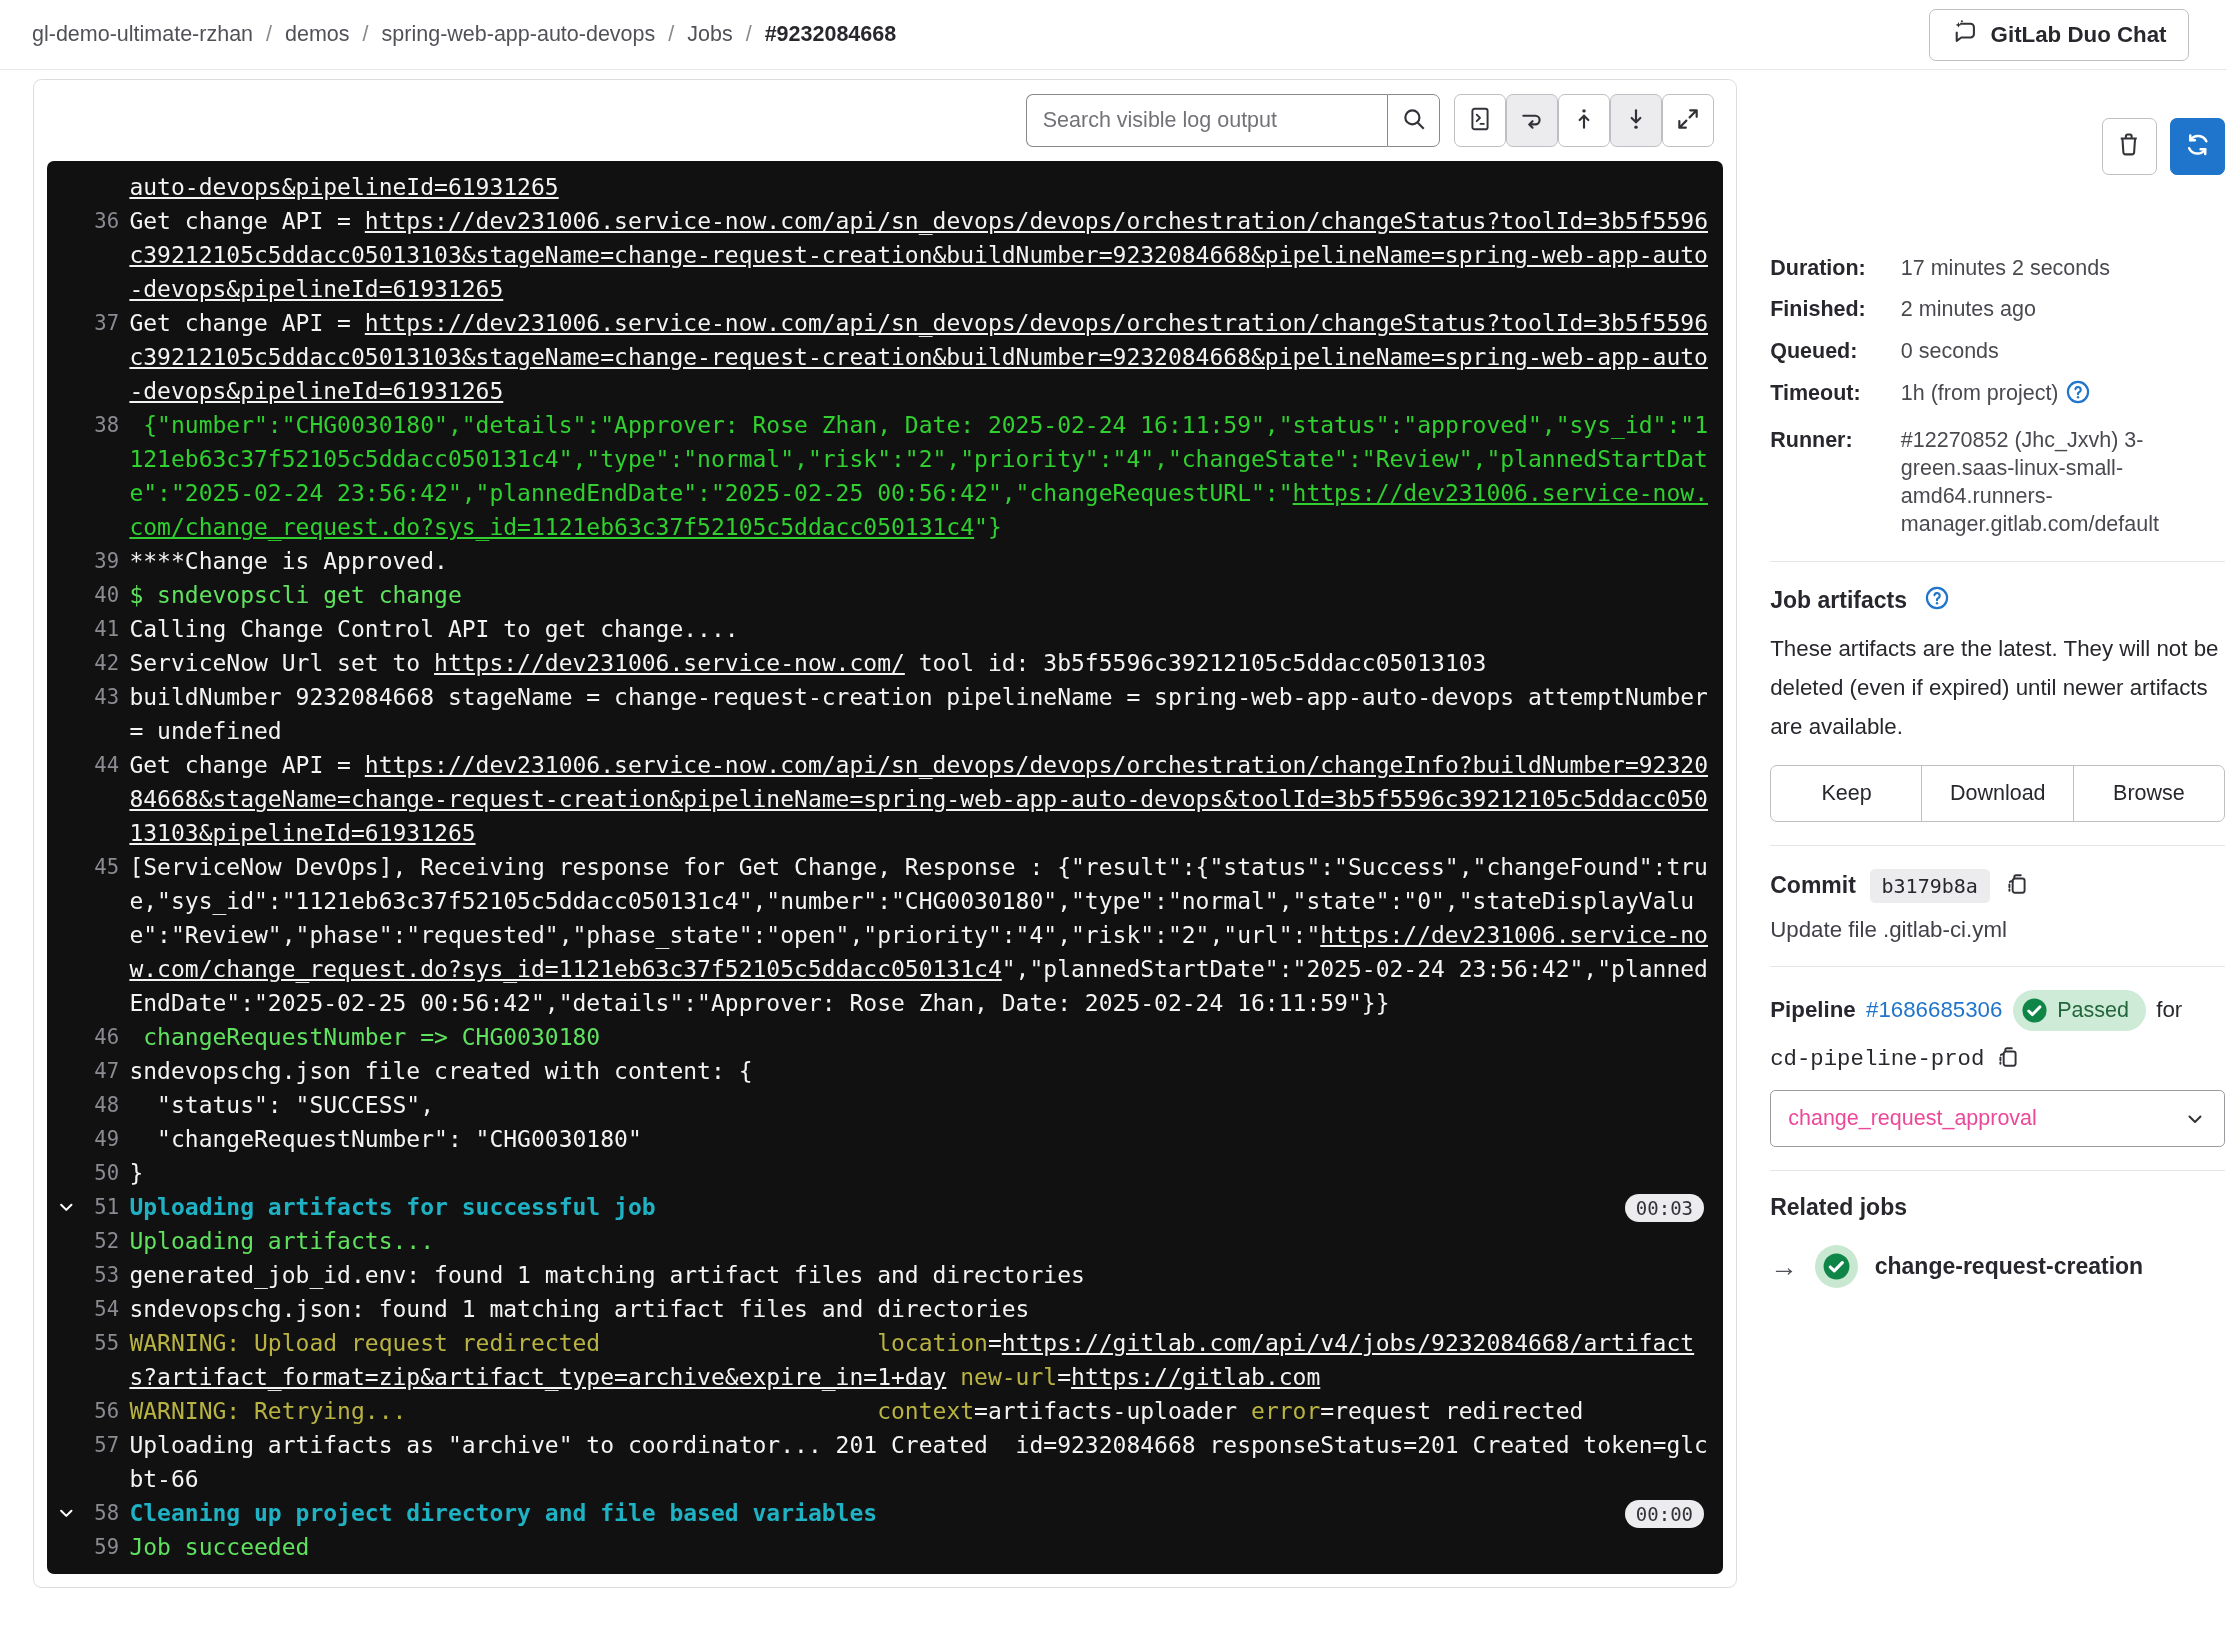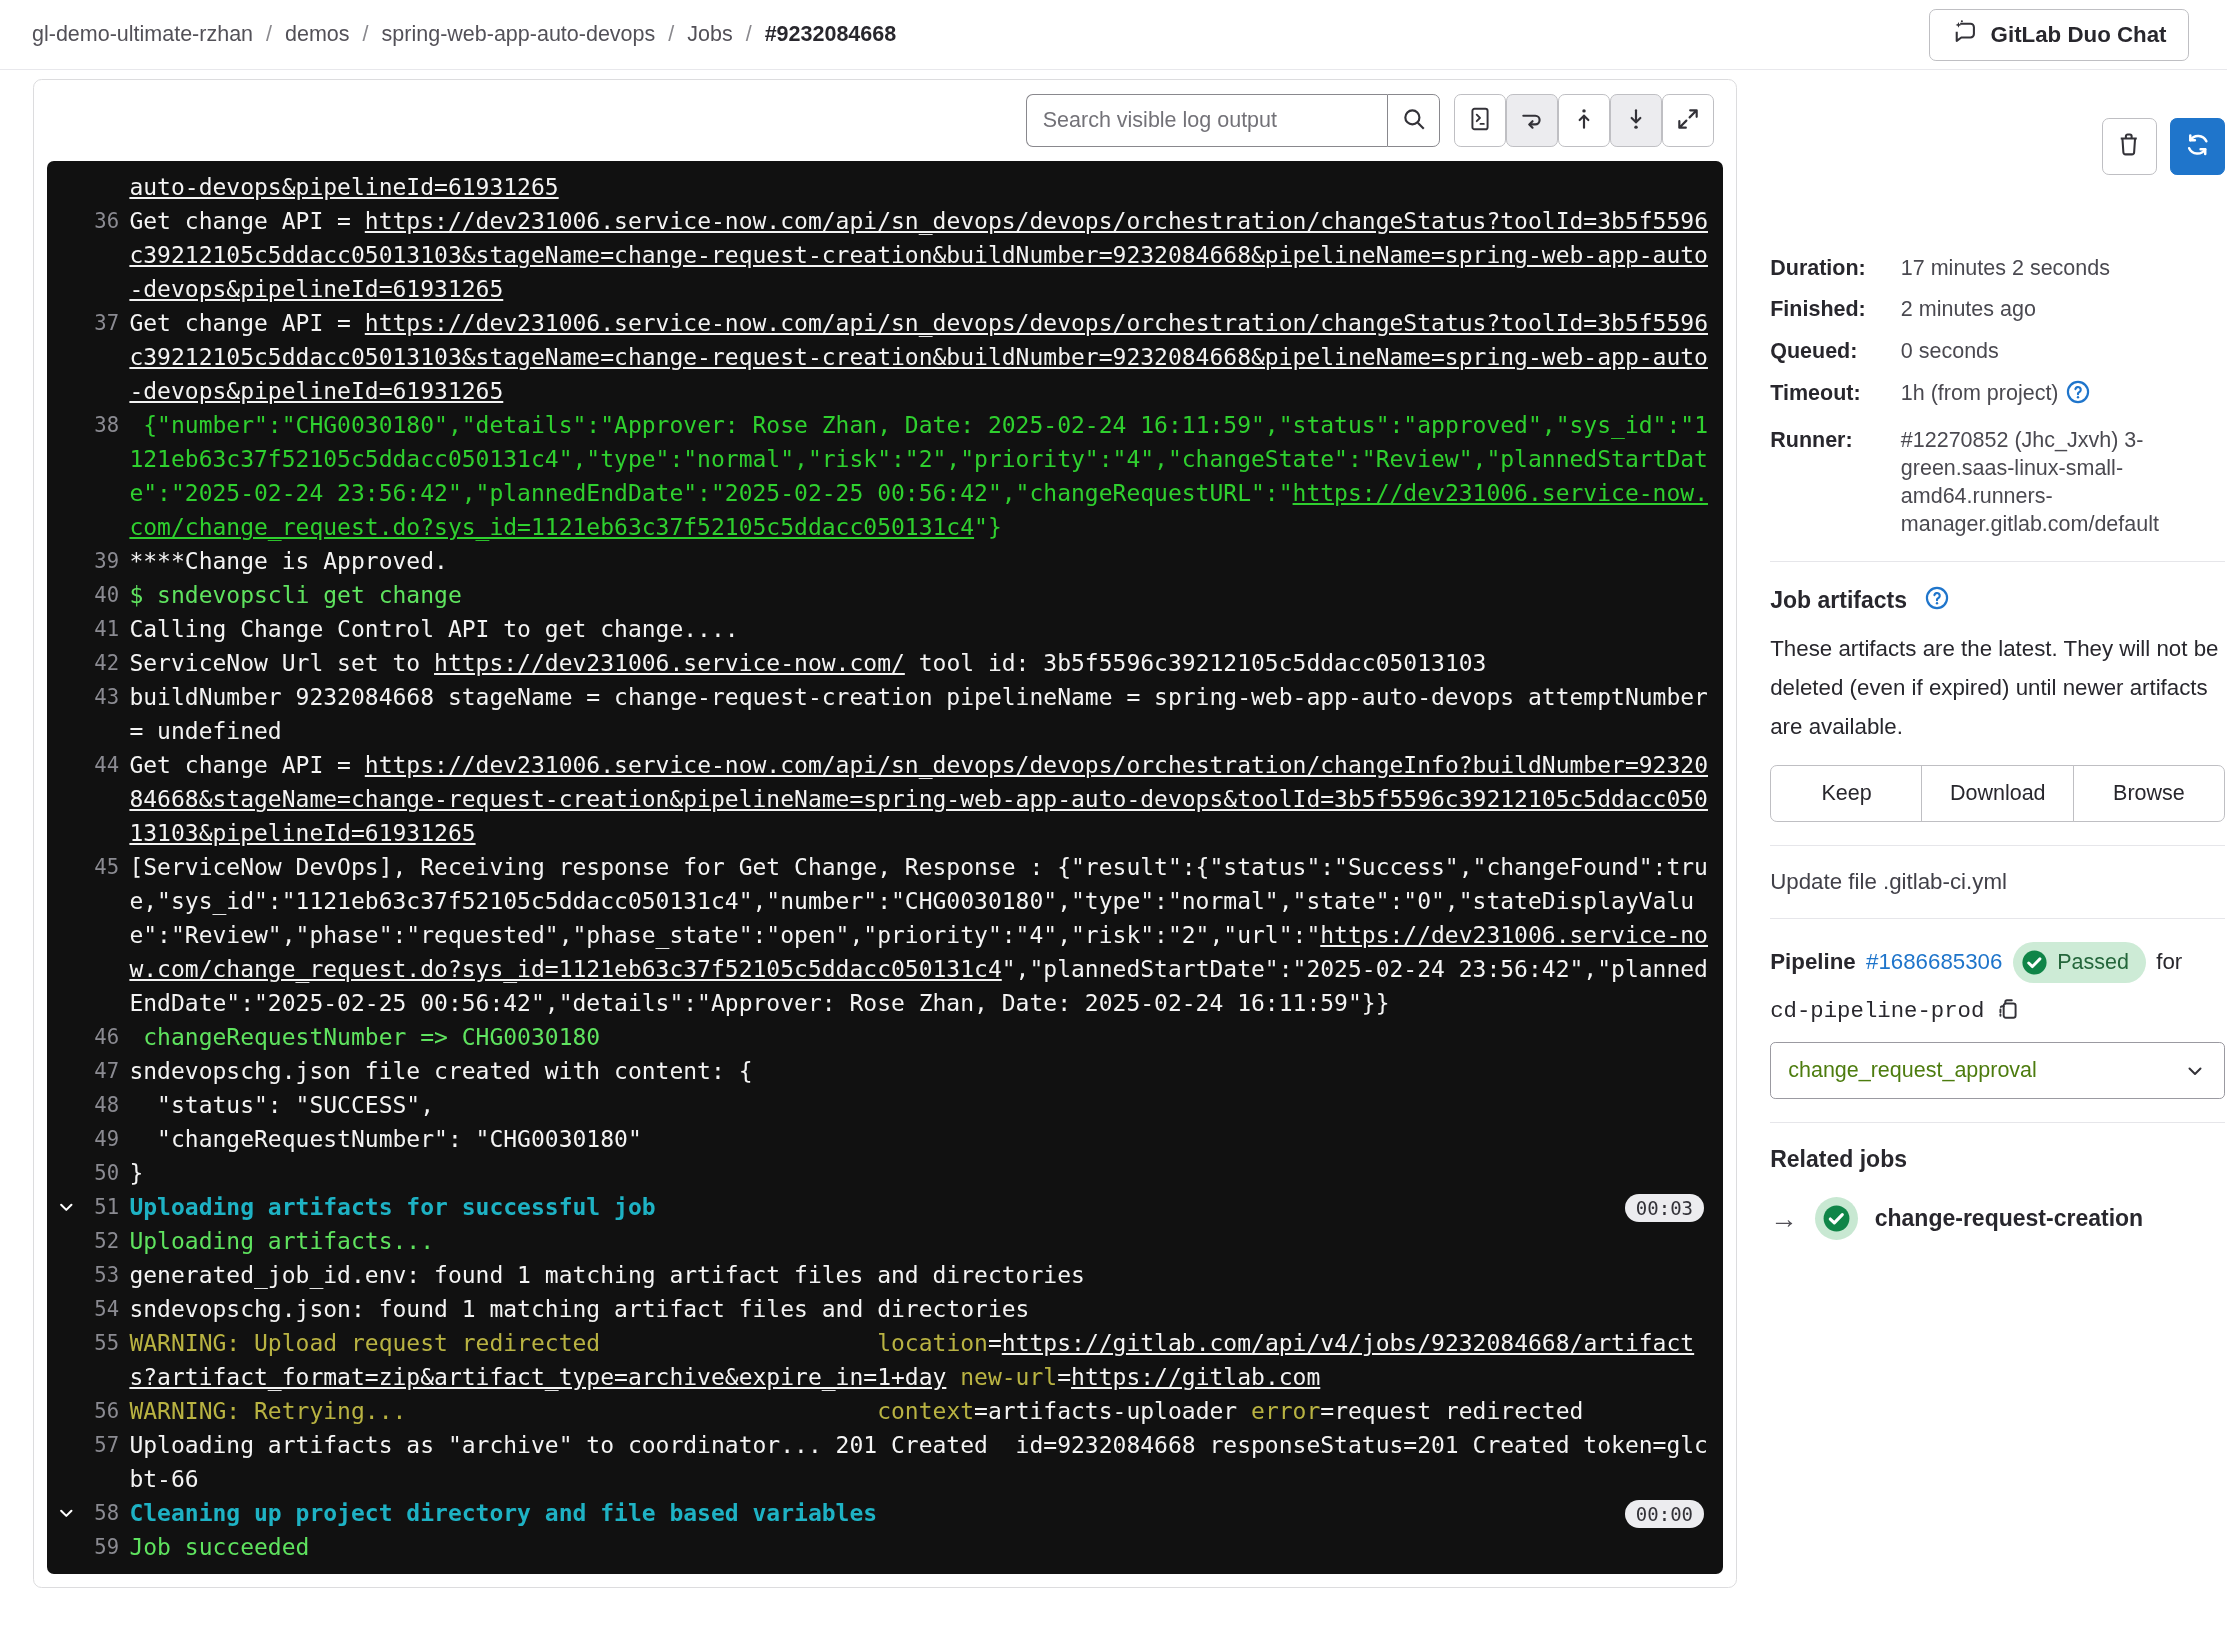--- a/index.html
+++ b/index.html
@@ -82,21 +82,21 @@
   .commit-msg { font-size:22.3px; color:#424149; margin-top:13.7px; }
   .pipe-row1 { display:flex; align-items:center; flex-wrap:wrap; gap:10.3px; font-size:22.3px; }
   .pipe-label { font-weight:700; }
   .pipe-link { color:#1f75cb; cursor:pointer; text-decoration:none; }
   .status-badge { display:inline-flex; align-items:center; gap:8.6px; background:#cdebd6; color:#24663b;
                   border-radius:22.3px; height:41px; padding:0 17px 0 6.9px; font-size:21.5px; }
   .pipe-row2 { display:flex; align-items:center; gap:10.3px; margin-top:13.7px;
                font-family:Liberation Mono, monospace; font-size:22.3px; color:#28272d; }
   .stage-dd { margin-top:17px; height:57px; border:1.7px solid #9b9aa1; border-radius:5.2px; background:#fff;
               display:flex; align-items:center; justify-content:space-between; padding:0 17px;
-              font-size:21.5px; color:#4d7c0f; cursor:pointer; }
+              font-size:21.5px; color:#ec4899; cursor:pointer; }
   .rel-row { display:flex; align-items:center; gap:17px; margin-top:24px; }
   .rel-arrow { font-size:27.5px; color:#535158; }
   .halo { width:43px; height:43px; border-radius:50%; background:#c8e8d2; display:flex;
           align-items:center; justify-content:center; }
   .rel-name { font-size:23px; font-weight:600; color:#28272d; cursor:pointer; }
 </style>
 </head>
 <body>
 
 <div class="page">
@@ -378,20 +378,33 @@
         <div class="btn-group" id="artifact-buttons">
             <button>Keep</button>
             <button>Download</button>
             <button>Browse</button>
           </div>
       </section>
 
       <div class="divider"></div>
 
       <section>
+        <div class="commit-row">
+          <span class="commit-label">Commit</span>
+          <span class="sha-badge">b3179b8a</span>
+          <button class="copy-btn">
+            <span>
+              <svg width="26" height="26" viewBox="0 0 24 24" fill="none" stroke="#333238" stroke-width="1.8">
+                <rect x="8" y="7" width="11" height="13" rx="2"></rect>
+                <path d="M9.5 7V5.5A1.5 1.5 0 0 1 11 4h4.5" stroke-linecap="round"></path>
+                <path d="M8 9.5H6.8A1.8 1.8 0 0 0 5 11.3v7" stroke-linecap="round" stroke-dasharray="2.6 2.2"></path>
+              </svg>
+            </span>
+          </button>
+        </div>
         <div class="commit-msg">Update file .gitlab-ci.yml</div>
       </section>
 
       <div class="divider"></div>
 
       <section>
         <div class="pipe-row1">
           <span class="pipe-label">Pipeline</span>
           <a class="pipe-link">#1686685306</a>
           <span class="status-badge">

